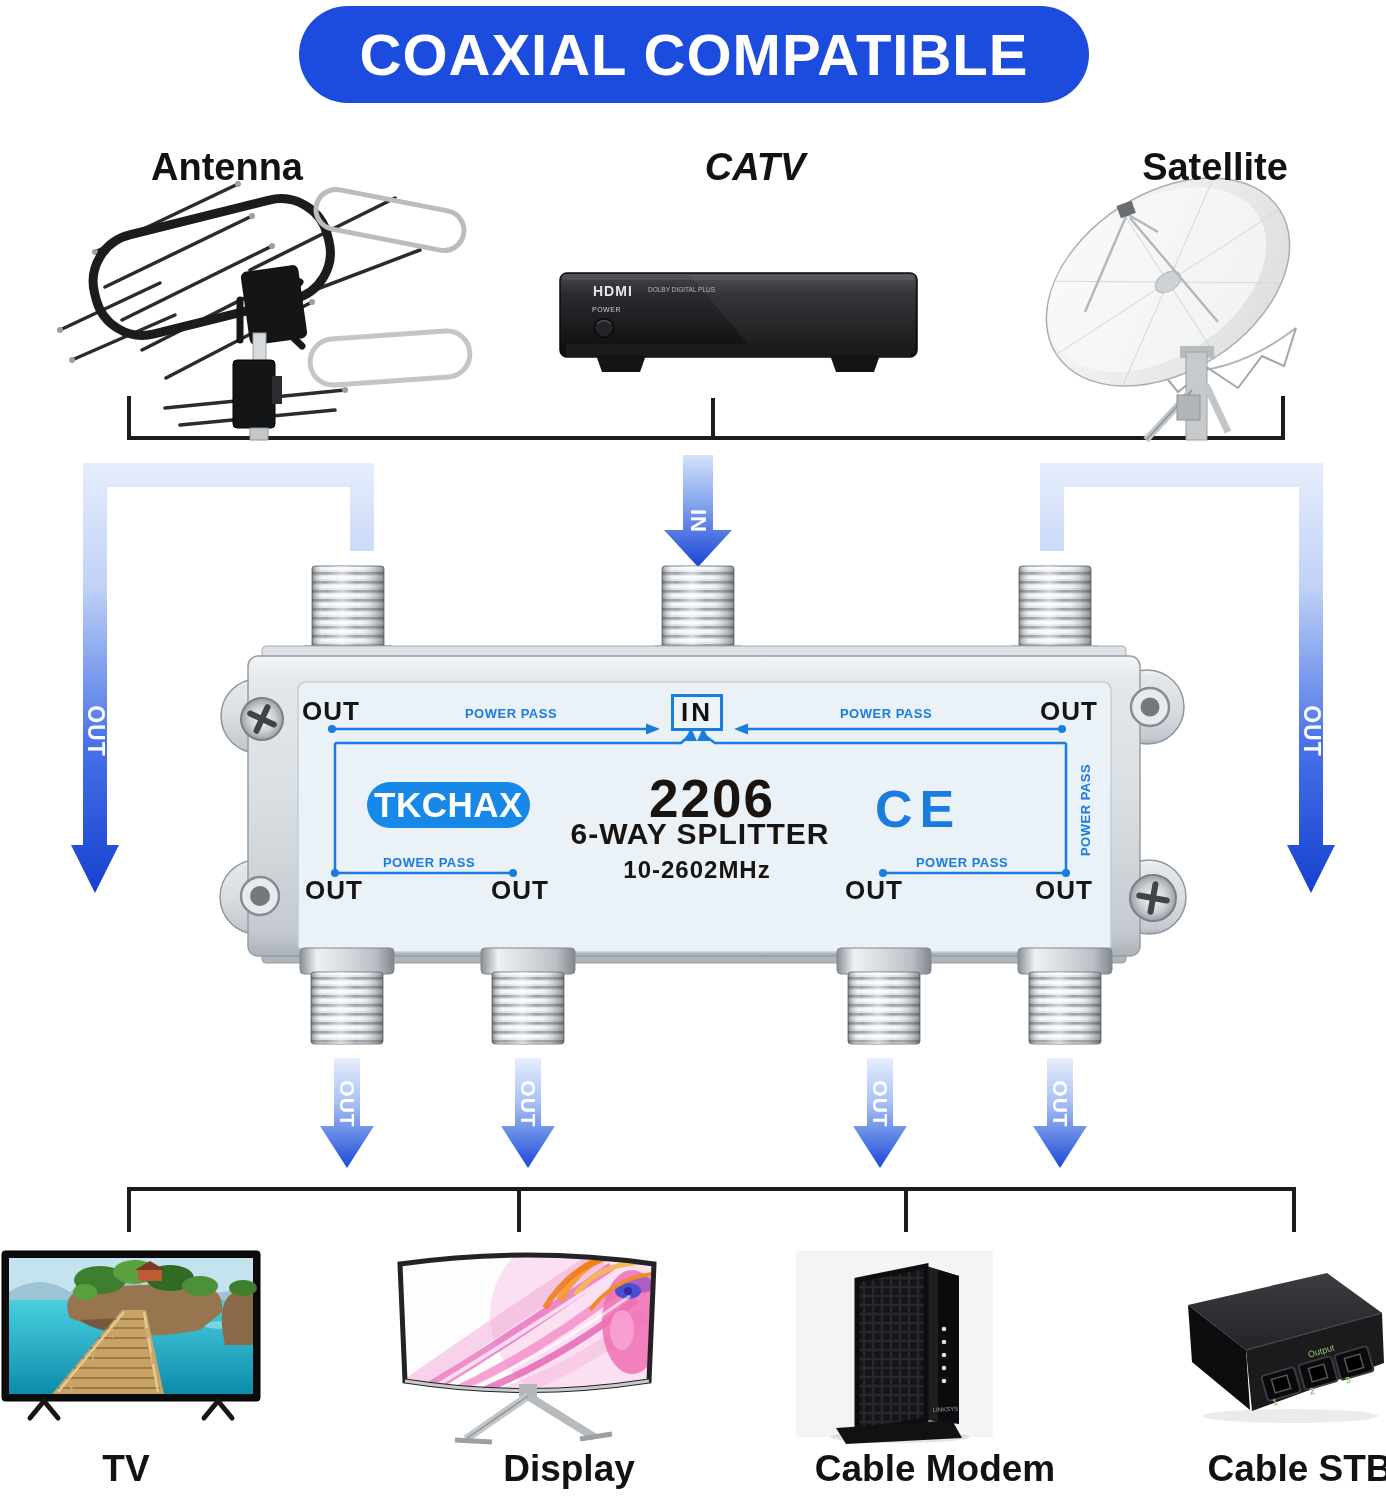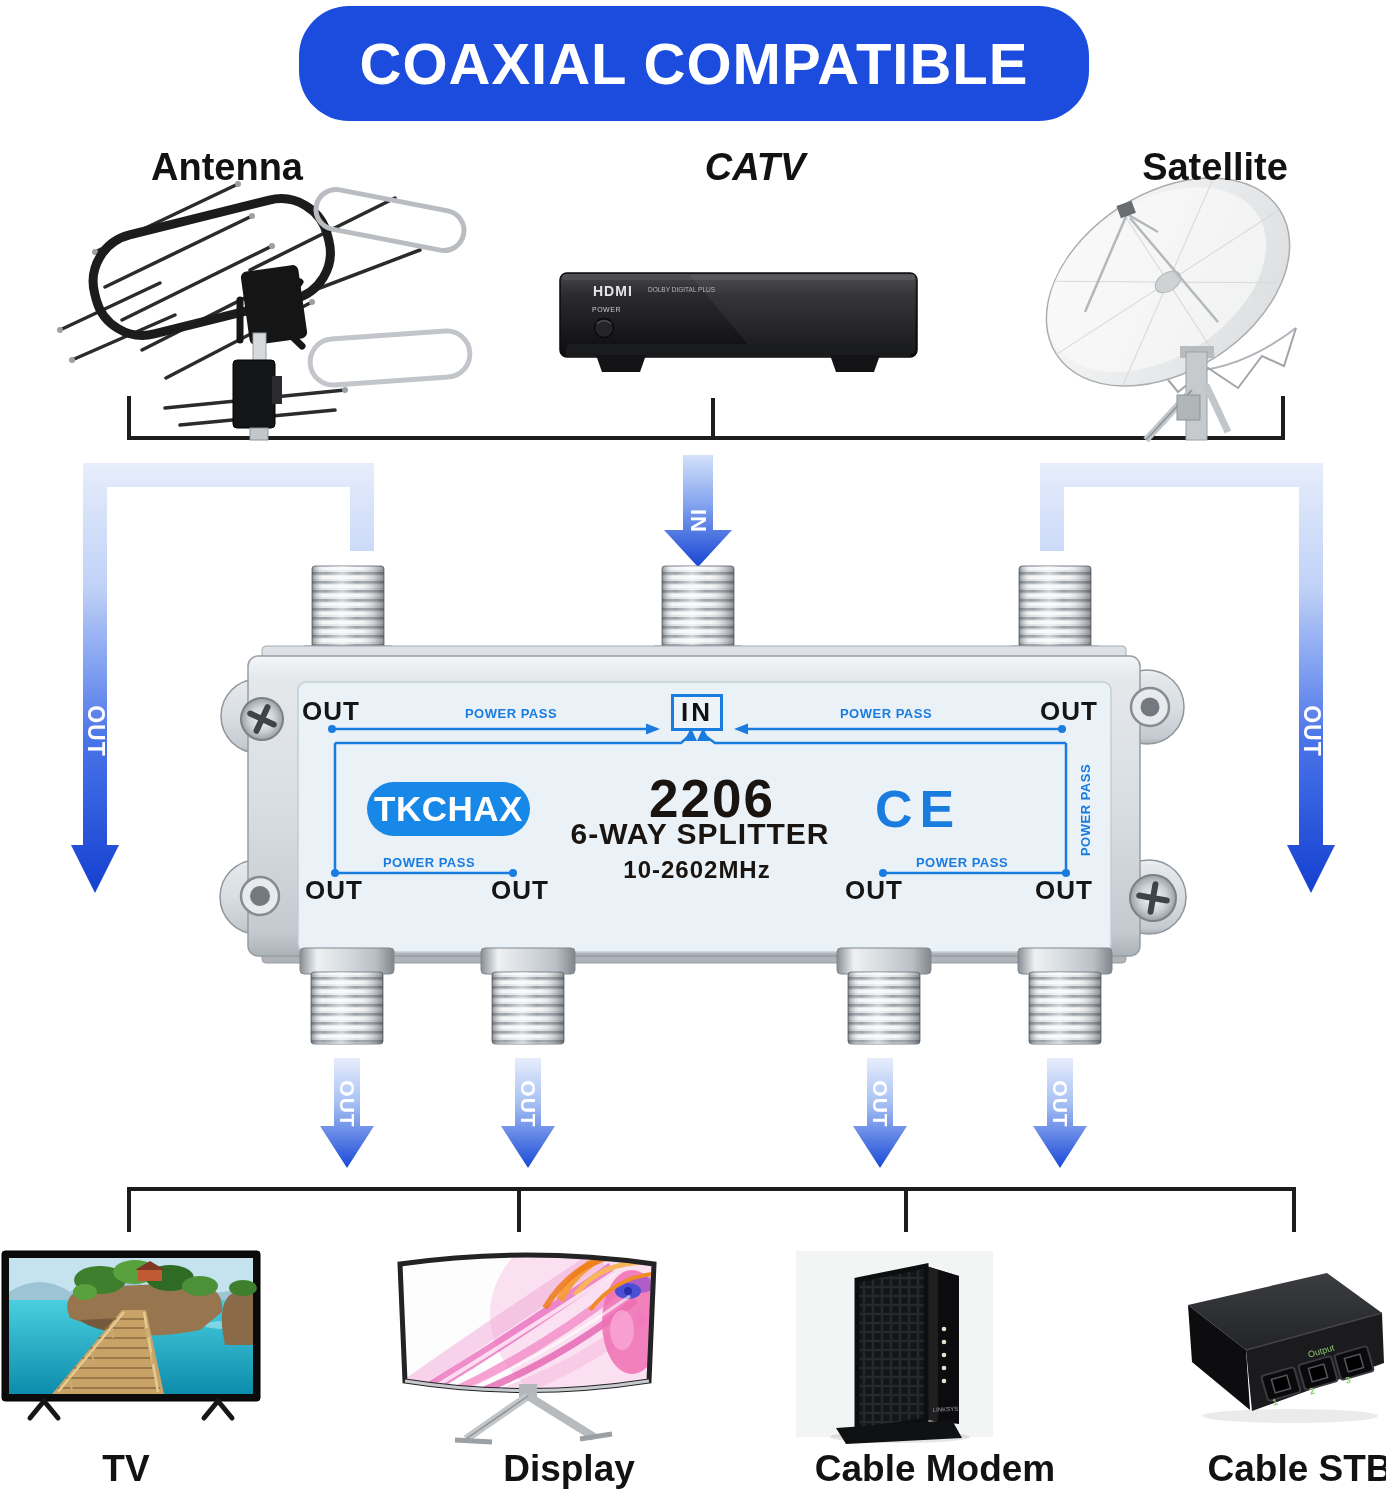--- a/index.html
+++ b/index.html
@@ -3,39 +3,39 @@
 <meta charset="utf-8">
 <style>
   html,body{margin:0;padding:0;background:#fff;}
   #stage{position:relative;width:1386px;height:1500px;background:#ffffff;overflow:hidden;
          font-family:"Liberation Sans",sans-serif;}
   #art{position:absolute;left:0;top:0;z-index:1;}
   .lbl{position:absolute;z-index:2;transform:translate(-50%,-50%);white-space:nowrap;
        font-weight:bold;color:#121212;line-height:1;}
   .rot90{transform:translate(-50%,-50%) rotate(90deg);}
   .rotccw{transform:translate(-50%,-50%) rotate(-90deg);}
-  .banner{position:absolute;z-index:2;left:299px;top:6px;width:790px;height:115px;
+  .banner{position:absolute;z-index:2;left:299px;top:6px;width:790px;height:97px;
           background:#1b4cdd;border-radius:50px;display:flex;align-items:center;justify-content:center;
           color:#ffffff;font-size:58px;font-weight:bold;letter-spacing:1px;}
   .src-label{font-size:38px;margin-top:6px;}
   .dst-label{font-size:37px;}
   .arrow-out{color:#ffffff;font-size:23px;letter-spacing:1px;}
   .arrow-out-sm{color:#ffffff;font-size:21px;letter-spacing:1px;}
   .arrow-in{color:#ffffff;font-size:22px;letter-spacing:1px;}
   .face-out{font-size:26px;letter-spacing:1px;color:#151515;}
   .pp{font-size:13px;letter-spacing:.5px;color:#1b7ce0;}
   .pp-v{font-size:13px;letter-spacing:.5px;color:#1b7ce0;}
   .in-box{position:absolute;z-index:2;left:671px;top:694px;width:52px;height:37px;
           border:3px solid #1b7ce0;background:#edf4f9;box-sizing:border-box;
           display:flex;align-items:center;justify-content:center;
           font-size:26px;font-weight:bold;letter-spacing:3px;color:#111;}
   .model{font-size:53px;letter-spacing:2px;color:#1a1410;}
   .pname{font-size:30px;letter-spacing:1px;color:#1a1410;}
   .freq{font-size:24px;letter-spacing:1px;color:#1a1410;}
-  .brand-pill{position:absolute;z-index:2;left:367px;top:782px;width:163px;height:54px;
+  .brand-pill{position:absolute;z-index:2;left:367px;top:782px;width:163px;height:46px;
           background:#1787e8;border-radius:28px;display:flex;align-items:center;justify-content:center;
           color:#fff;font-size:35px;font-weight:bold;letter-spacing:.5px;}
   .ce{font-size:52px;letter-spacing:7px;color:#1b7ce0;}
 </style>
 </head>
 <body>
 
 <div id="stage">
 
 <svg id="art" width="1386" height="1500" viewBox="0 0 1386 1500">

